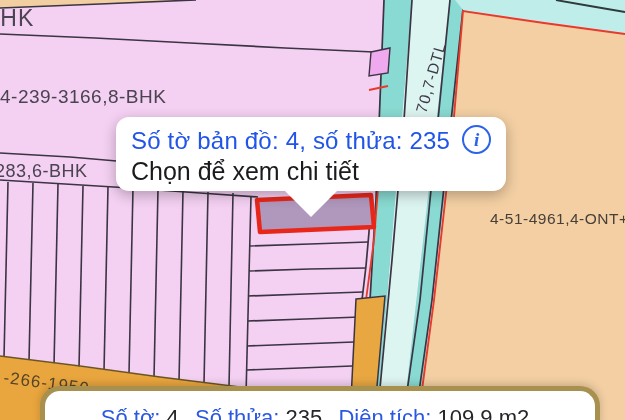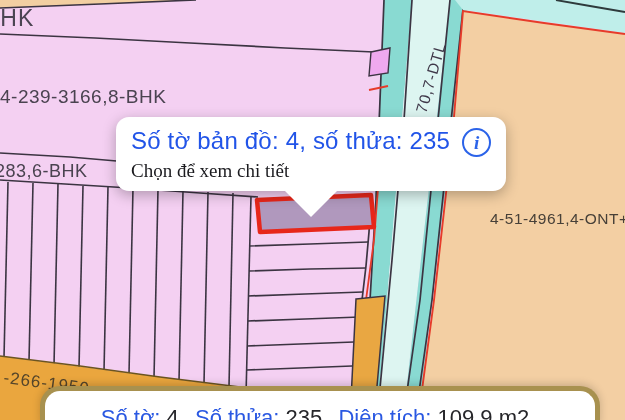--- a/index.html
+++ b/index.html
@@ -12,35 +12,35 @@
   .map-label{font-family:"Liberation Sans","DejaVu Sans",sans-serif;}
 
   
   .popup{
     position:absolute;left:116px;top:117px;
     background:#fff;border-radius:13px;
     padding:8px 15px 8px 15px;
     box-shadow:0 4px 14px rgba(0,0,0,.28);
     white-space:nowrap;z-index:5;
   }
-  .popup-row1{display:flex;align-items:flex-end;gap:12px;}
+  .popup-row1{display:flex;align-items:flex-start;gap:12px;}
   .popup-title{
     color:#2154e8;font-size:24px;line-height:32px;letter-spacing:.2px;
   }
   .info-btn{
     width:29px;height:29px;border:2.5px solid #2b63e9;border-radius:50%;
     display:flex;align-items:center;justify-content:center;
     color:#2b63e9;box-sizing:border-box;flex:0 0 auto;cursor:pointer;
   }
   .info-glyph{
     font-family:"Liberation Serif","DejaVu Serif",serif;
     font-style:italic;font-size:19px;line-height:19px;font-weight:bold;
   }
   .popup-sub{
-    color:#1b1b1f;font-size:19px;line-height:24px;margin-top:2px;font-family:Liberation Serif, serif;
+    color:#1b1b1f;font-size:25px;line-height:24px;margin-top:2px;
   }
   .popup-arrow{
     position:absolute;left:168px;top:100%;width:0;height:0;
     border-left:27px solid transparent;border-right:27px solid transparent;
     border-top:27px solid #fff;margin-top:-1px;
   }
 
   
   .bottom-sheet{
     position:absolute;left:40px;top:386px;width:560px;height:40px;

